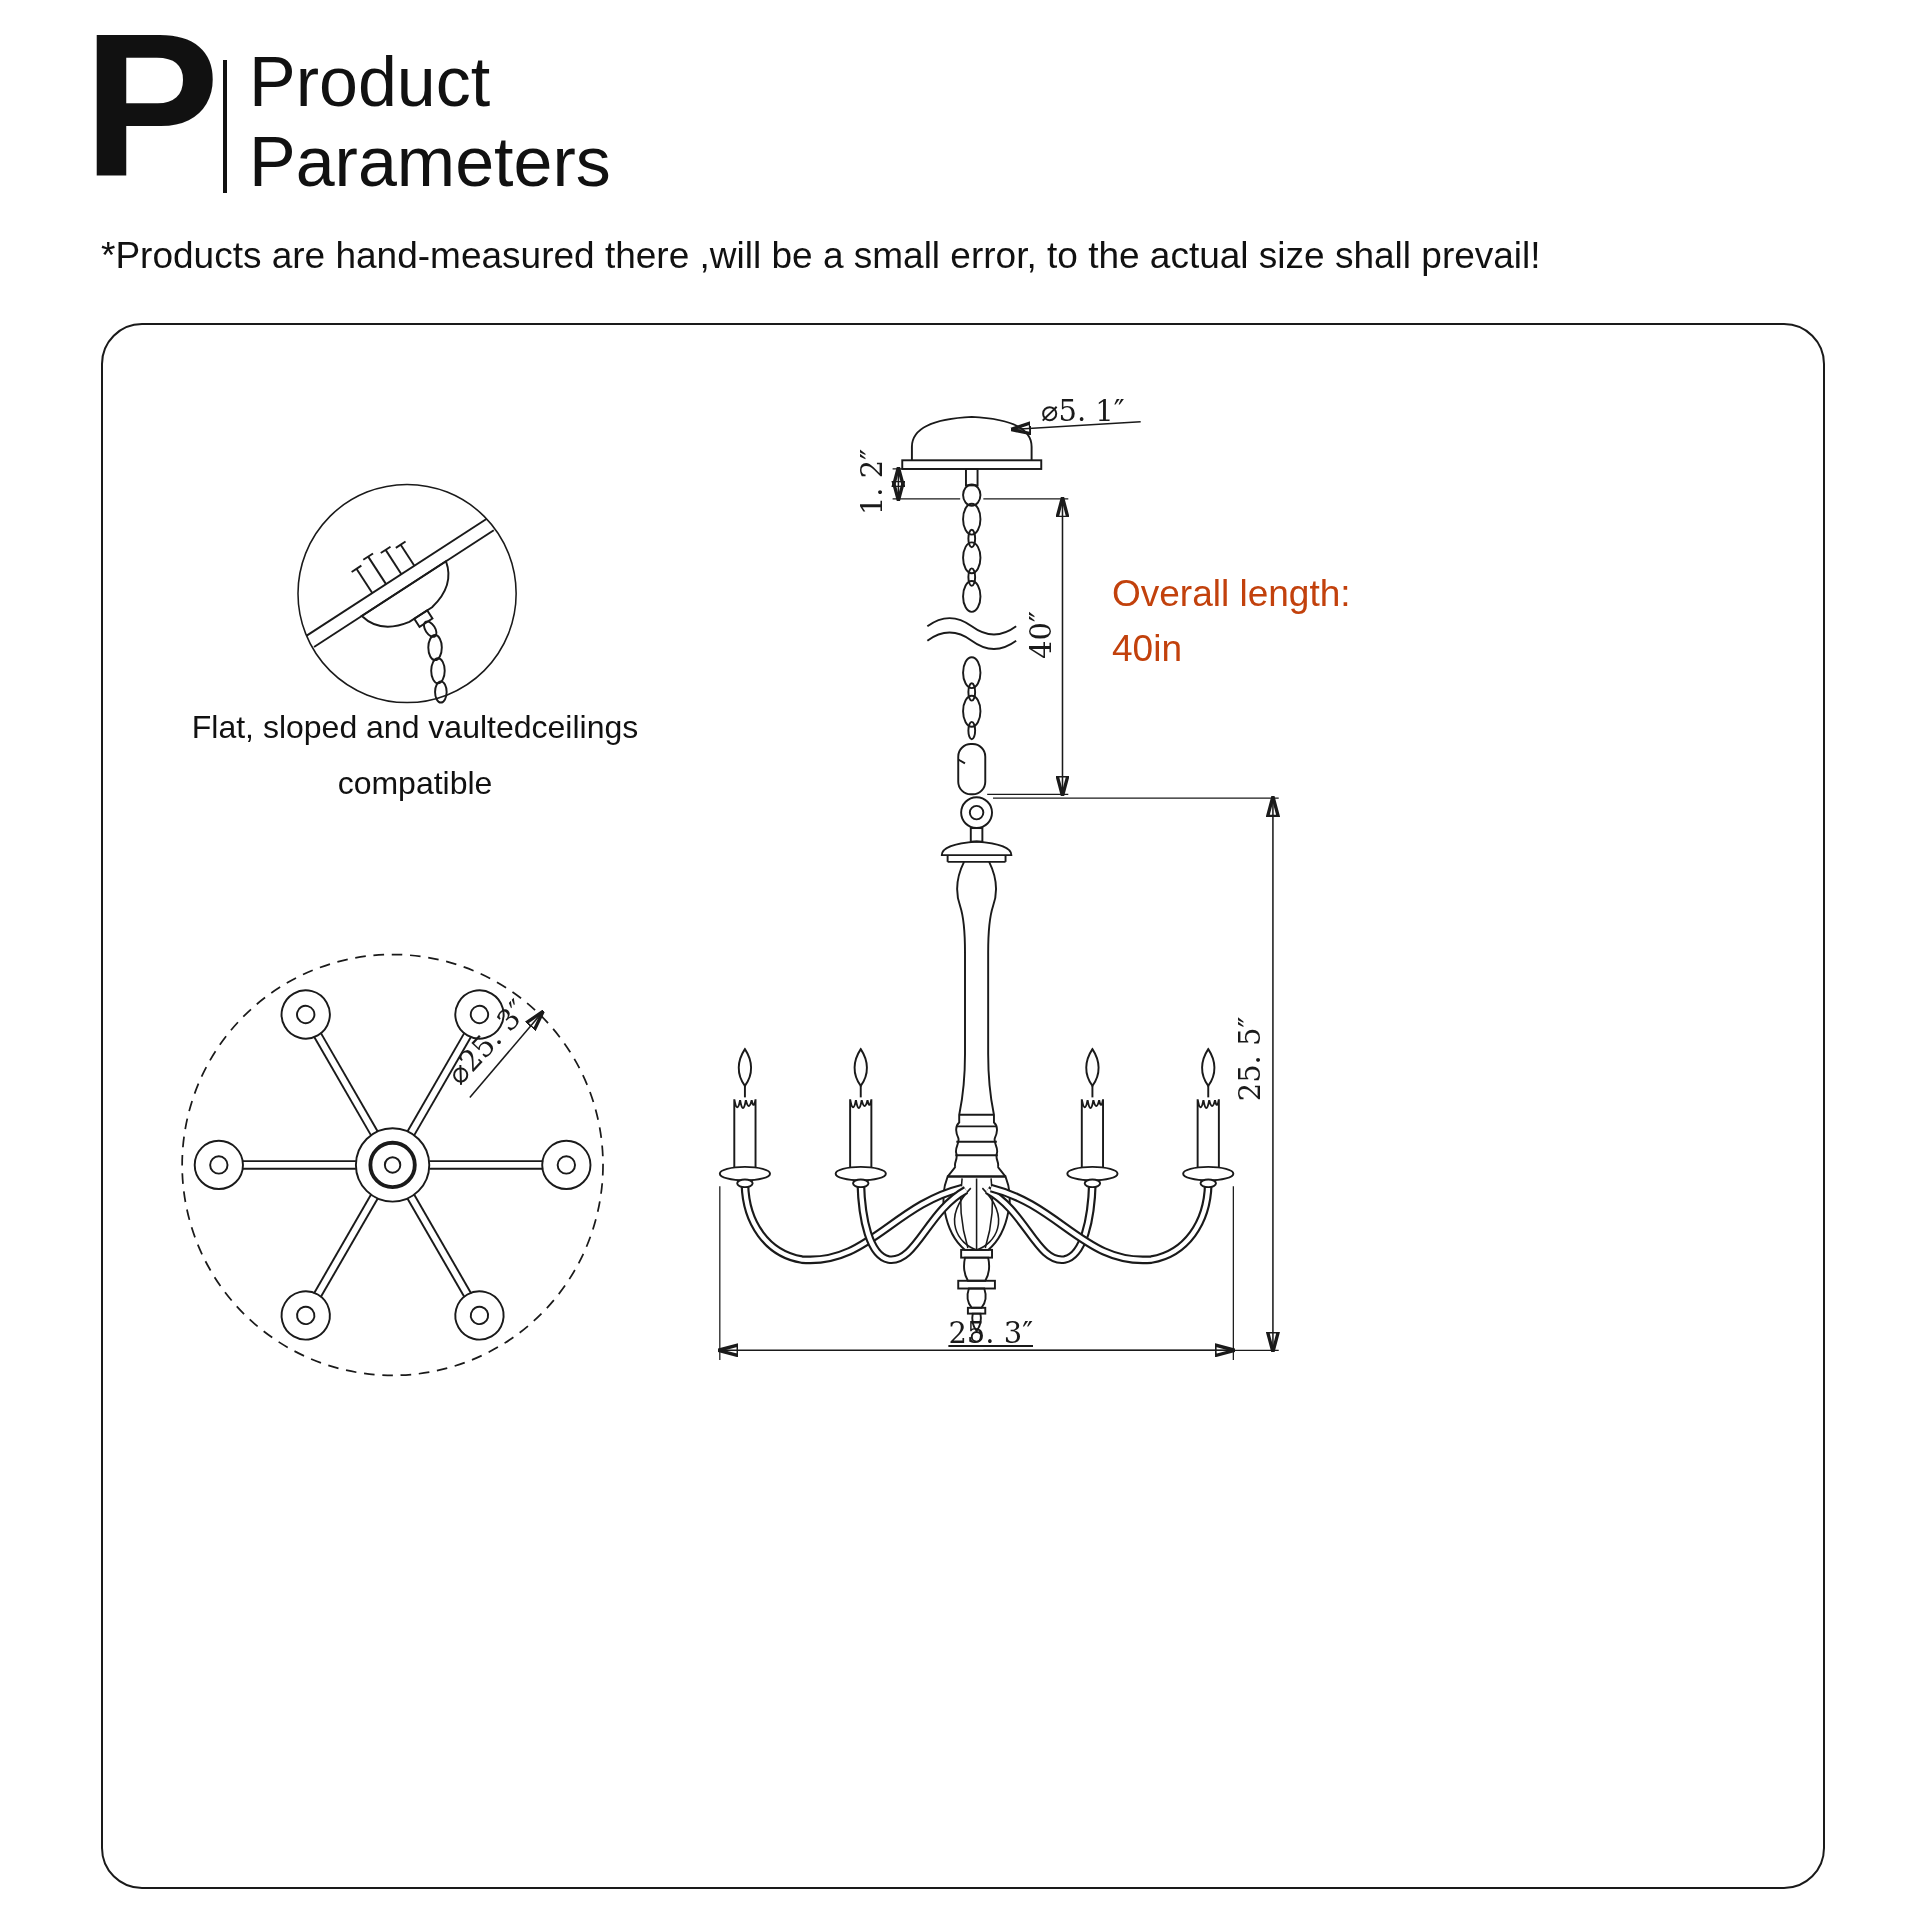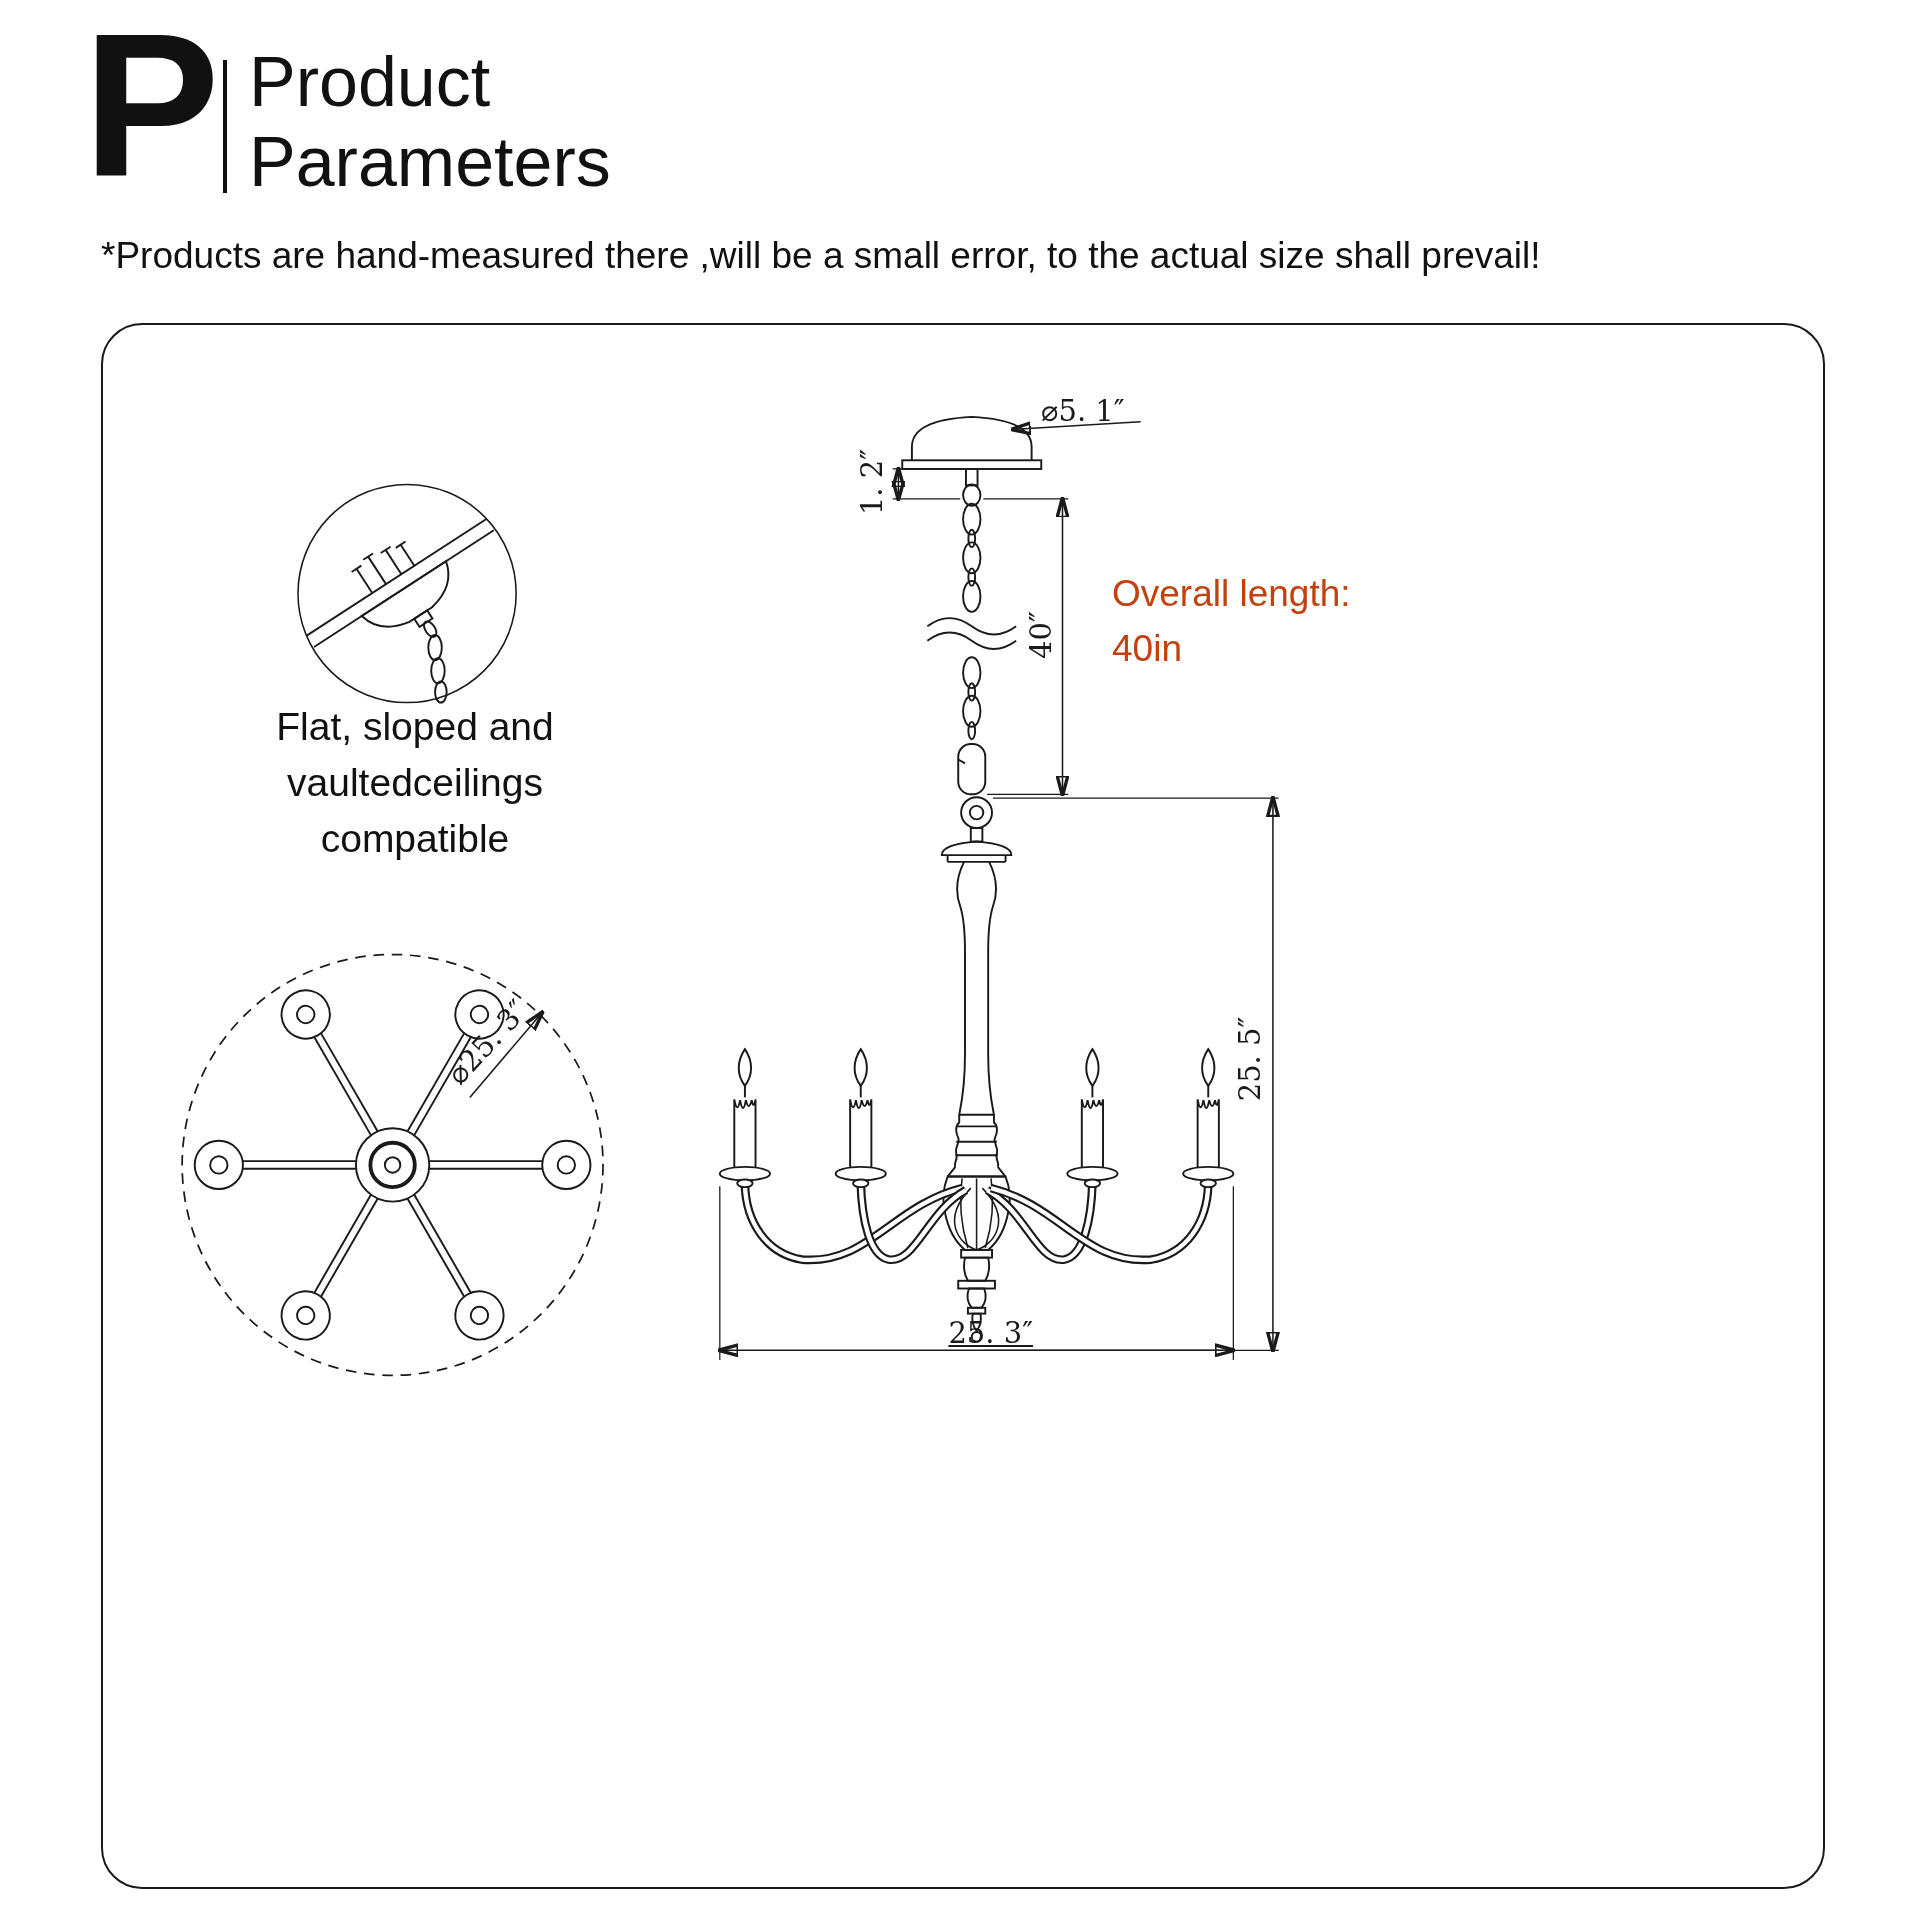--- a/index.html
+++ b/index.html
@@ -23,21 +23,21 @@
   .art .dim{stroke-width:1.6;}
   .art .ext{stroke-width:1.3;}
   .art .thin{stroke-width:1.6;}
   .art .rod{stroke-width:9;}
   .art .rodcore{stroke:#fff;stroke-width:4.5;}
   .art .fillw{fill:#fff;}
   .art .s3{stroke-width:4;}
 
   
   .caption{position:absolute;left:164px;top:699px;width:502px;text-align:center;
-           font-size:39px;line-height:56px;color:#111;}
+           font-size:32px;line-height:56px;color:#111;}
   .overall{position:absolute;left:1112px;top:566px;font-size:37px;line-height:55px;color:#c2410c;}
   .dimlabel{position:absolute;font-family:"DejaVu Serif","DejaVu Sans",serif;
             font-size:29px;color:#1a1a1a;white-space:nowrap;}
   .rot90{width:116px;text-align:center;transform:rotate(-90deg);}
   .rotslant{width:135px;text-align:center;transform:rotate(-47deg);}
   .wcenter{width:116px;text-align:right;text-decoration:underline;}
 </style>
 </head>
 <body>
 

